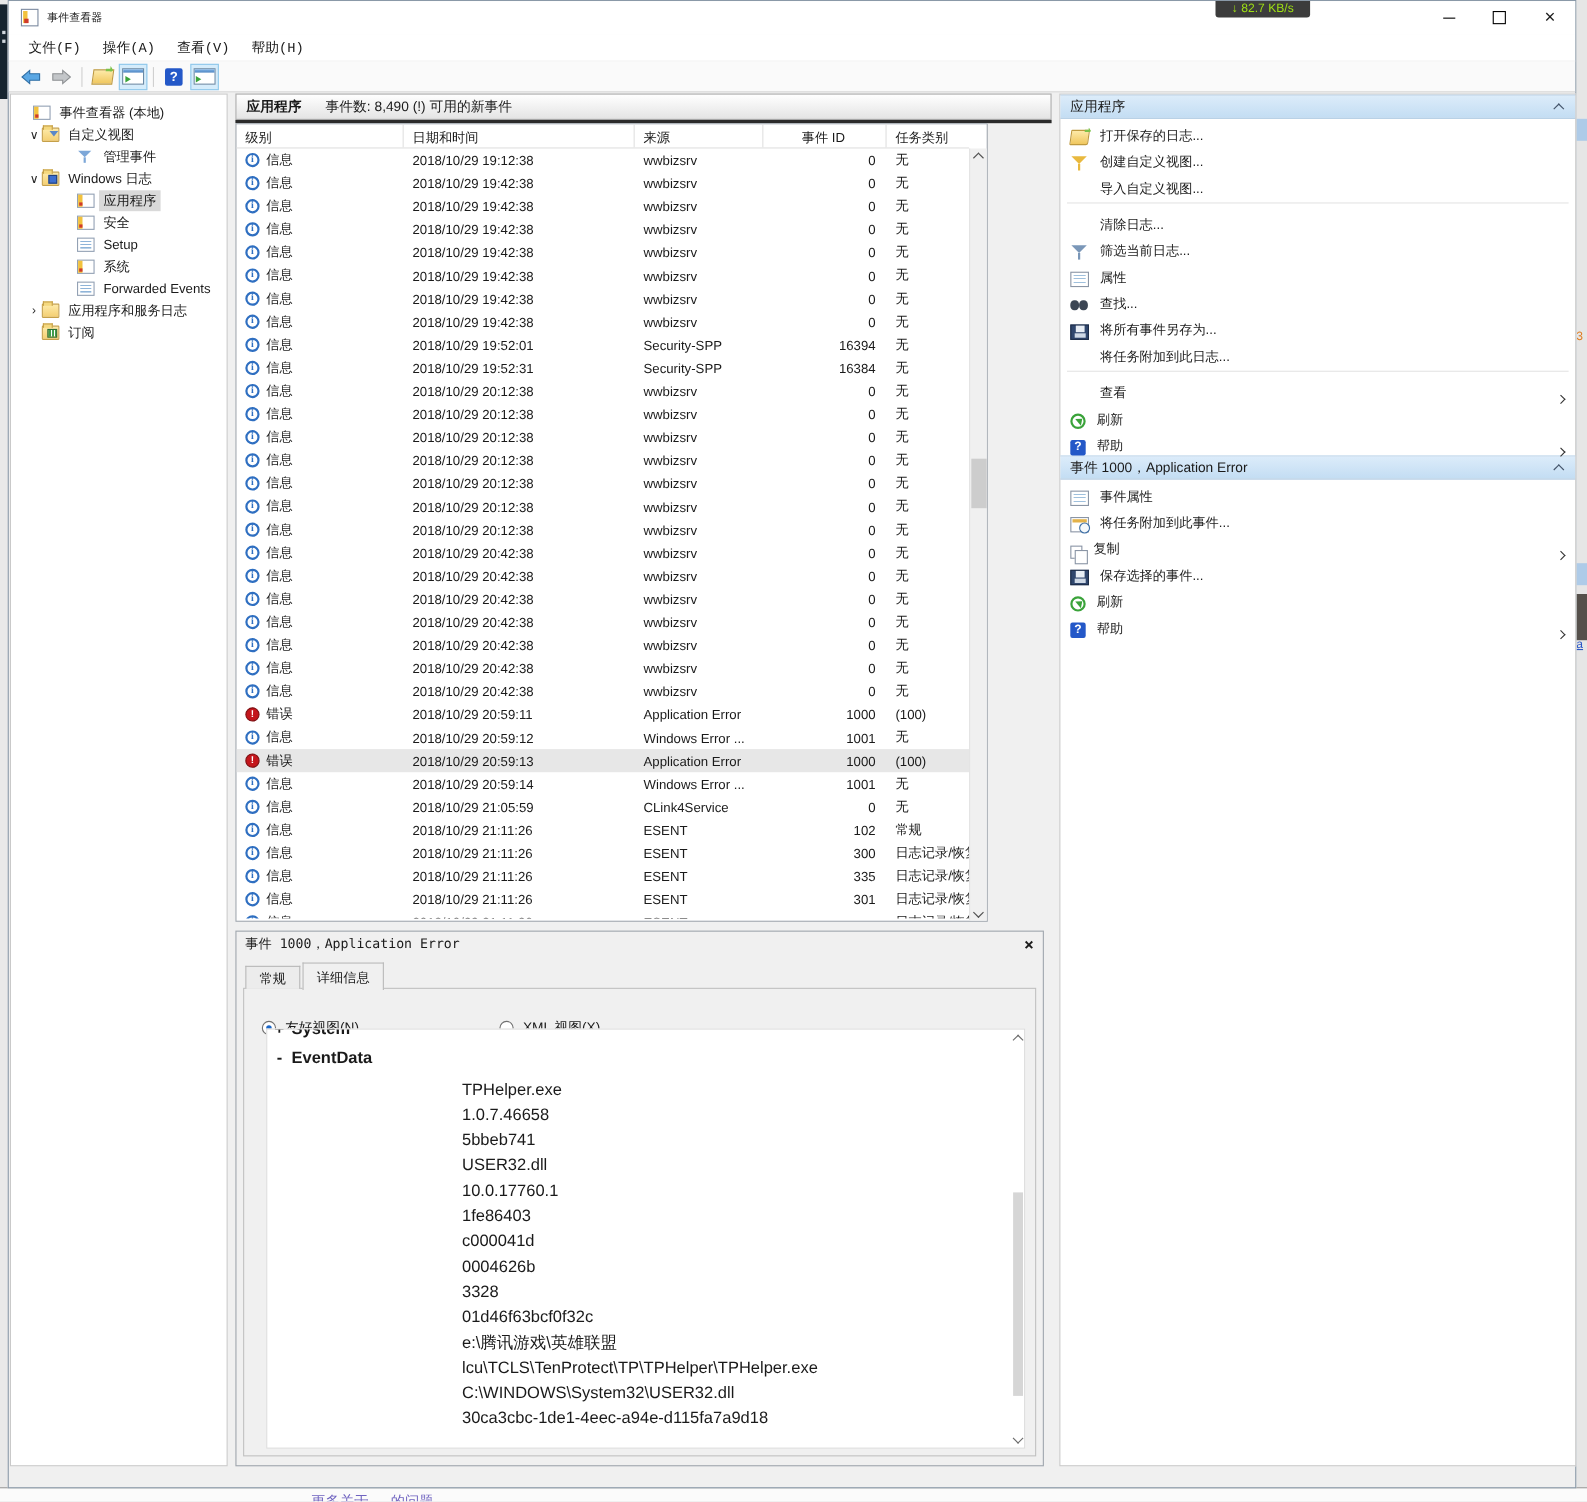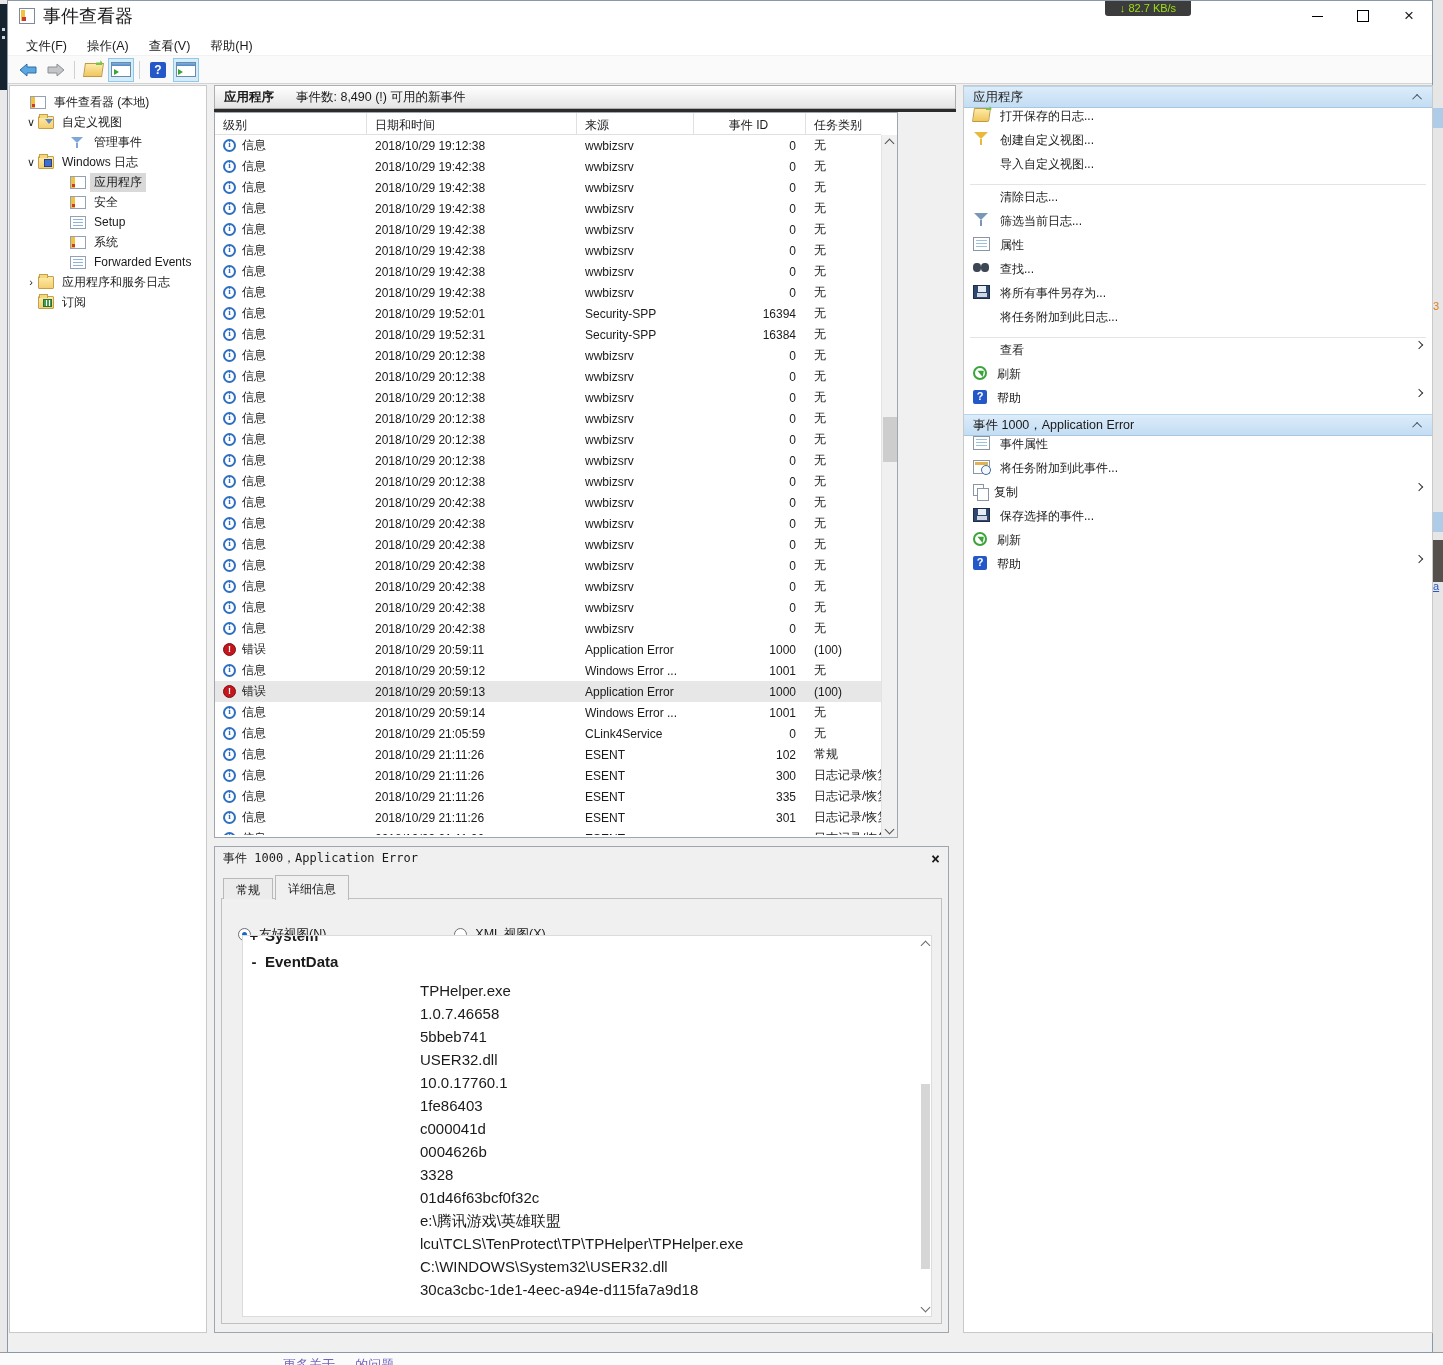--- a/index.html
+++ b/index.html
@@ -13,29 +13,29 @@
   #bg-bottom .link { position:absolute; left:283px; top:3px; color:#6f63c0; font-size:13px; }
   #sliver-left { position:absolute; left:0; top:4px; width:7px; height:86px; background:#16242f; }
   #sliver-left::before { content:""; position:absolute; left:2px; top:24px; width:3px; height:3px; background:#cfd6dd; box-shadow:0 8px 0 #cfd6dd; }
 
   
   #win { position:absolute; left:7px; top:0; width:1426px; height:1353px; background:#f0f0f0; border:1px solid #8a99a8; }
   #titlebar { position:relative; height:30px; background:#fff; display:flex; align-items:center; }
   #app-icon { width:16px; height:16px; margin:0 8px 0 11px; position:relative; background:#fff; border:1px solid #7c8aa0; }
   #app-icon::before { content:""; position:absolute; left:1px; top:1px; width:4px; height:11px; background:#f2c23e; }
   #app-icon::after { content:""; position:absolute; left:2px; bottom:2px; width:4px; height:4px; background:#d03a2b; }
-  #title-text { font-size:18px; }
+  #title-text { font-size:10px; }
   #net-badge { position:absolute; left:1097px; top:0; width:86px; height:15px; background:#3c3c3c; color:#9ddf13; font-size:11px; line-height:14px; text-align:center; border-radius:0 0 3px 3px; }
   #win-btns { position:absolute; right:0; top:0; height:30px; display:flex; }
   .wbtn { width:46px; height:30px; display:flex; align-items:center; justify-content:center; }
   #btn-min::before { content:""; width:11px; height:1px; background:#000; }
   #btn-max::before { content:""; width:10px; height:10px; border:1px solid #000; }
   #btn-close { font-size:17px; line-height:10px; }
 
-  #menubar { height:25px; background:#fff; display:flex; align-items:flex-end; padding-left:8px; border-bottom:1px solid #f2f2f2; }
+  #menubar { height:25px; background:#fff; display:flex; align-items:center; padding-left:8px; border-bottom:1px solid #f2f2f2;font-family:Liberation Mono, monospace; }
   .menu-item { padding:0 10px; font-size:12.5px; }
 
   #toolbar { height:28px; background:#fafafa; border-bottom:1px solid #d4d4d4; display:flex; align-items:center; padding-left:6px; }
   .tbtn { height:24px; min-width:26px; display:flex; align-items:center; justify-content:center; margin:0 1px; border:1px solid transparent; }
   .tbtn.toggled { background:#d5ecfb; border-color:#90c8ea; }
   .tsep { width:1px; height:18px; background:#d0d0d0; margin:0 4px; }
 
   
   #tree-panel { position:absolute; left:1px; top:84px; width:198px; height:1248px; background:#fff; border:1px solid #c9c9c9; padding-top:6px; overflow:hidden; }
   #center-panel { position:absolute; left:206px; top:84px; width:742px; height:1248px; }
@@ -111,21 +111,21 @@
   #sys-line { margin-top:-9px; }
   .dline { font-size:15px; height:23px; line-height:23px; padding-left:177px; white-space:nowrap; }
   #fb-thumb { position:absolute; right:1px; top:148px; width:9px; height:185px; background:#d6d6d6; }
   #fb-up { position:absolute; right:2px; top:2px; } #fb-down { position:absolute; right:2px; bottom:2px; }
   .chev.gray { border-color:#6a6a6a; }
 
   
   #actions-title { height:24px; line-height:24px; padding-left:9px; font-size:12.5px; border-bottom:1px solid #ececec; background:#fff; }
   .asec-head { height:22px; background:linear-gradient(#dcecfa,#c3ddf3); border-top:1px solid #bcd4ea; border-bottom:1px solid #a9c6e0; display:flex; align-items:center; padding:0 10px 0 9px; font-size:12.5px; }
   .asec-caret { margin-left:auto; width:7px; height:7px; border-left:1.5px solid #44546a; border-top:1.5px solid #44546a; transform:rotate(45deg) translateY(2px); }
-  .aitem { height:24px; display:flex; align-items:flex-start; padding:0 10px 0 9px; position:relative; }
+  .aitem { height:24px; display:flex; align-items:flex-end; padding:0 10px 0 9px; position:relative; }
   .aitem.sep { height:9px; } .aitem.sep::before { content:""; position:absolute; left:6px; right:6px; top:4px; height:1px; background:#e4e4e4; }
   .aico { width:17px; height:14px; position:relative; margin-right:10px; flex:none; }
   .albl { white-space:nowrap; }
   .aarr { display:none; margin-left:auto; width:6px; height:6px; border-left:1.4px solid #333; border-top:1.4px solid #333; transform:rotate(135deg); }
   .aitem.arrow .aarr { display:inline-block; }
   .a-folder { background:linear-gradient(#fdeaa9,#f0c75e); border:1px solid #bf9a3f; border-radius:1px 2px 2px 1px; transform:skewX(-8deg); }
   .a-folder::after { content:""; position:absolute; right:-2px; top:-3px; width:6px; height:4px; background:#7cc24a; clip-path:polygon(0 50%,60% 50%,60% 0,100% 75%,60% 150%,60% 100%,0 100%); }
   .a-funnel-y::before { content:""; position:absolute; left:1px; top:0; border:7px solid transparent; border-top:7px solid #e9b93e; }
   .a-funnel-y::after { content:""; position:absolute; left:7px; top:7px; width:2px; height:6px; background:#e9b93e; }
   .a-funnel-b::before { content:""; position:absolute; left:1px; top:0; border:7px solid transparent; border-top:7px solid #7a97b8; }

